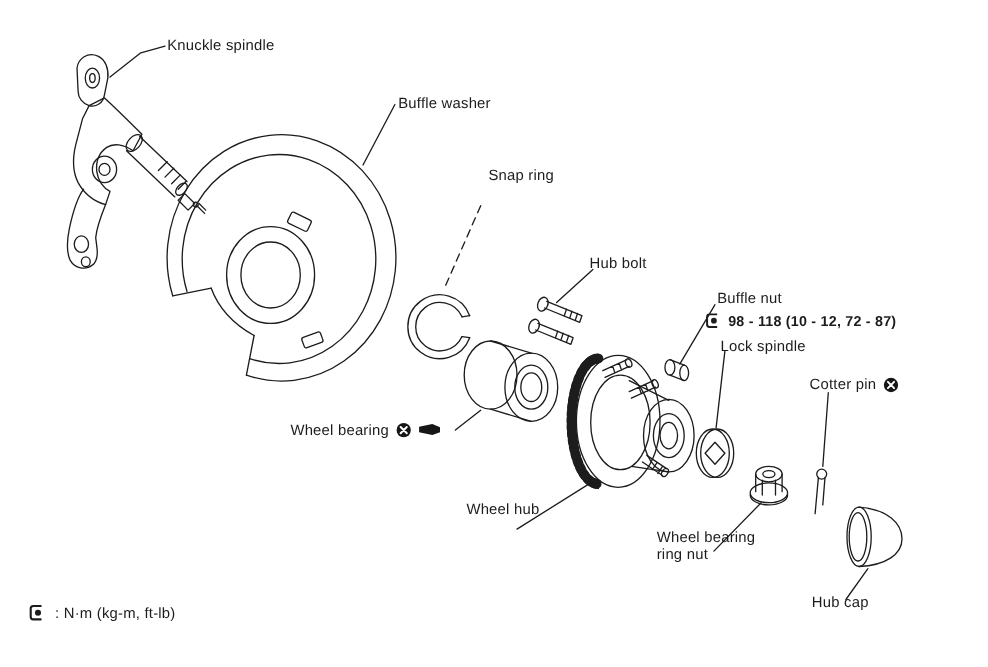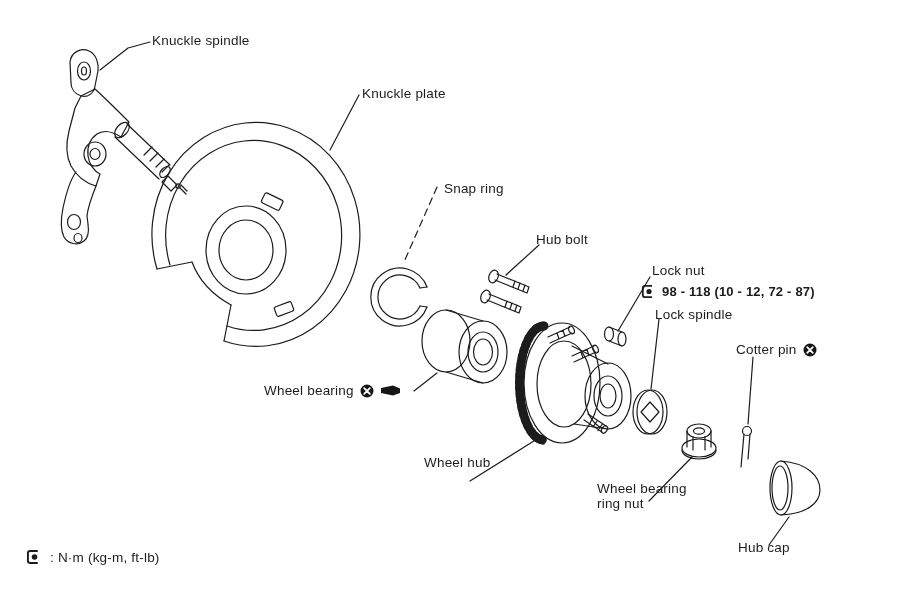--- a/index.html
+++ b/index.html
@@ -141,27 +141,27 @@
 
     <g>
       <ellipse cx="781" cy="488" rx="11" ry="27"></ellipse>
       <ellipse cx="780" cy="488" rx="8" ry="22"></ellipse>
       <path d="M 781,461 C 807,463 820,476 820,490 C 820,504 805,514 781,515"></path>
     </g>
   </svg>
 
   <div class="lbl" style="left:152px; top:33px">Knuckle spindle</div>
 
-  <div class="lbl" style="left:362px; top:86px">Knuckle plate</div>
-
-  <div class="lbl" style="left:444px; top:181px">Snap ring</div>
+  <div class="lbl" style="left:362px; top:86px">Buffle washer</div>
+
+  <div class="lbl" style="left:444px; top:152px">Snap ring</div>
 
   <div class="lbl" style="left:536px; top:232px">Hub bolt</div>
 
-  <div class="lbl" style="left:652px; top:263px">Lock nut</div>
+  <div class="lbl" style="left:652px; top:263px">Buffle nut</div>
 
   <div class="lbl row" style="left:641px; top:284px">
     <span class="ico">
       <svg width="15" height="15" viewBox="0 0 15 15">
         <path d="M 11,1.8 L 4,1.8 Q 1.8,1.8 1.8,4 L 1.8,11 Q 1.8,13.2 4,13.2 L 11,13.2" fill="none" stroke="#1c1c1c" stroke-width="1.8"></path>
         <circle cx="8" cy="7.5" r="2.6" fill="#1c1c1c"></circle>
       </svg>
     </span>
     <span class="bold" style="font-size:13px">98 - 118 (10 - 12, 72 - 87)</span>
   </div>

